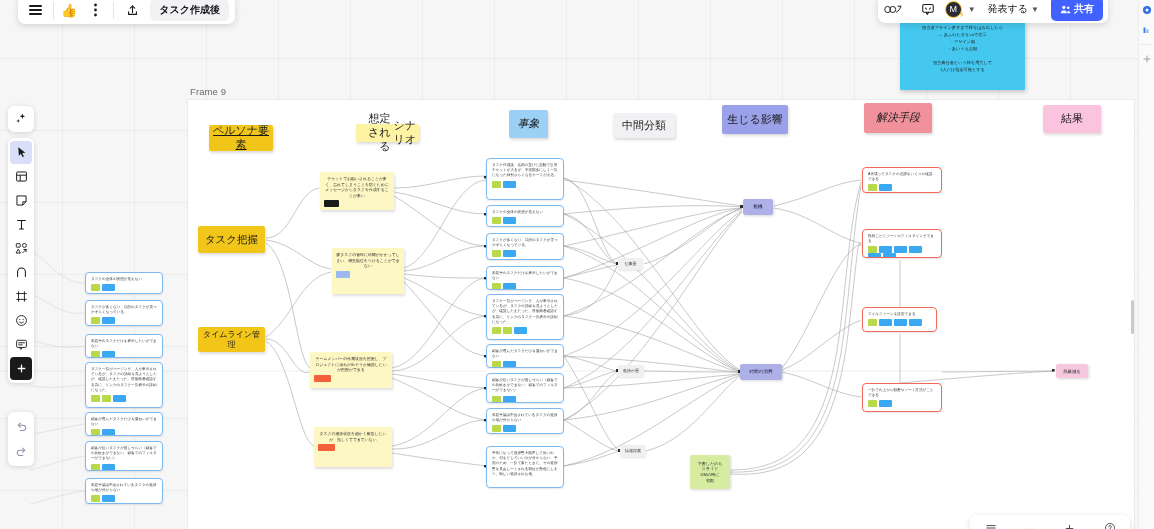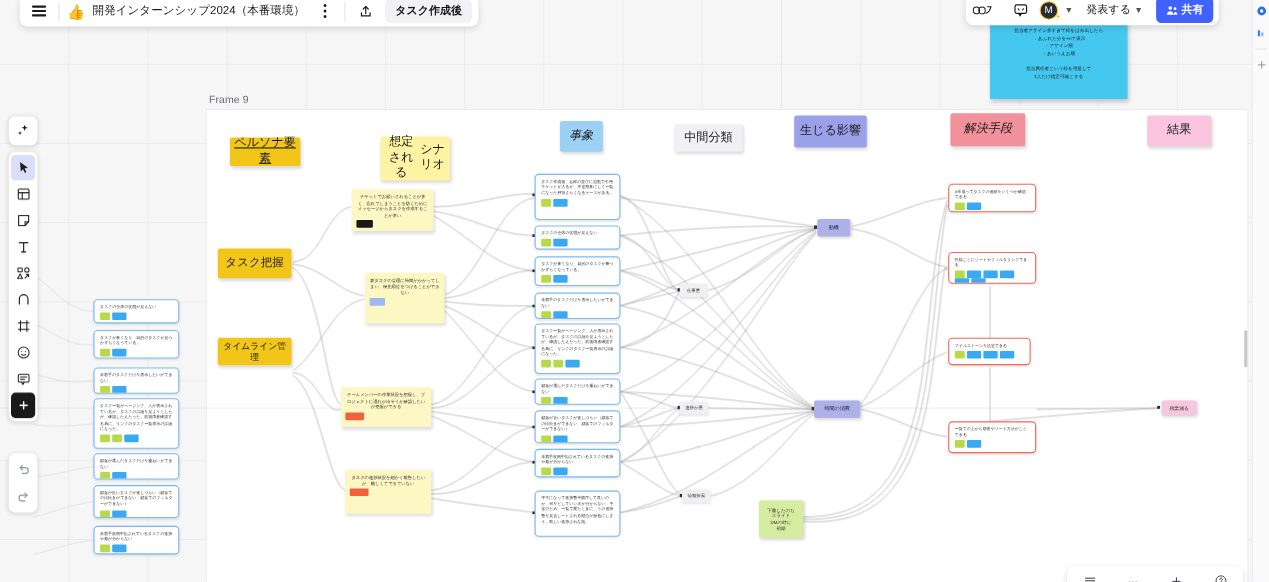--- a/index.html
+++ b/index.html
@@ -295,21 +295,21 @@
       <rect x="484" y="419" width="2.4" height="2.4"></rect>
       <rect x="484" y="465" width="2.4" height="2.4"></rect>
       <rect x="1052" y="369" width="2.6" height="2.6"></rect>
     </g>
   </svg>
 
   <div id="layer-headers">
       <div class="node header-note" style="left: 209px; top: 125px; width: 64px; height: 26px; background: rgb(242, 198, 25);">
         <span style="display: block; text-decoration: underline;">ペルソナ要素</span>
       </div>
-      <div class="node header-note" style="left: 346px; top: 124px; width: 63px; height: 40px; background: rgb(253, 243, 162);">
+      <div class="node header-note" style="left: 356px; top: 124px; width: 63px; height: 18px; background: rgb(253, 243, 162); text-align: right;">
         <span style="display: block;">想定される</span>
         <span style="display: block;">シナリオ</span>
       </div>
       <div class="node header-note" style="left: 509px; top: 110px; width: 39px; height: 28px; background: rgb(156, 208, 244);">
         <span style="display: block; font-style: italic;">事象</span>
       </div>
       <div class="node header-note" style="left: 613px; top: 113px; width: 62px; height: 25px; background: rgb(241, 241, 243);">
         <span style="display: block;">中間分類</span>
       </div>
       <div class="node header-note" style="left: 722px; top: 105px; width: 66px; height: 29px; background: rgb(155, 161, 233);">
@@ -317,21 +317,21 @@
       </div>
       <div class="node header-note" style="left: 864px; top: 103px; width: 68px; height: 30px; background: rgb(240, 145, 155);">
         <span style="display: block; font-style: italic;">解決手段</span>
       </div>
       <div class="node header-note" style="left: 1043px; top: 105px; width: 58px; height: 28px; background: rgb(251, 196, 222);">
         <span style="display: block;">結果</span>
       </div>
     </div>
   <div id="layer-persona">
       <div class="node header-note" style="left: 198px; top: 226px; width: 67px; height: 27px; background: rgb(242, 198, 25); font-size: 10.5px;">タスク把握</div>
-      <div class="node header-note" style="left: 198px; top: 307px; width: 67px; height: 25px; background: rgb(242, 198, 25); font-size: 8px;">タイムライン管理</div>
+      <div class="node header-note" style="left: 198px; top: 327px; width: 67px; height: 25px; background: rgb(242, 198, 25); font-size: 8px;">タイムライン管理</div>
     </div>
   <div id="layer-scen">
       <div class="node sticky" style="left: 320px; top: 172px; width: 74px; height: 38px; background: rgb(253, 247, 196);">
         <span class="body">チケットでお願いされることが多く、忘れてしまうことを防ぐためにメッセージからタスクを作成することが多い</span>
         <div class="tagrow"><span class="tag" style="background: rgb(26, 26, 26); width: 15px;"></span></div>
       </div>
       <div class="node sticky" style="left: 332px; top: 248px; width: 72px; height: 46px; background: rgb(253, 247, 196);">
         <span class="body">森タスクの管理に時間がかかってしまい、優先順位をつけることができない</span>
         <div class="tagrow"><span class="tag" style="background: rgb(156, 185, 240); width: 14px;"></span></div>
       </div>
@@ -467,21 +467,20 @@
 <div id="topbar">
   <div class="tb-icon hamburger">
     <div>
         <span></span>
         <span></span>
         <span></span>
       </div>
   </div>
   <div class="divider"></div>
   <div style="font-size:13px">👍</div>
-  <div id="board-title">開発インターンシップ2024（本番環境）</div>
   <div class="tb-icon">
     <svg width="3" height="14" viewBox="0 0 3 14">
         <circle cx="1.5" cy="2" r="1.4" fill="#1a1a1a"></circle>
         <circle cx="1.5" cy="7" r="1.4" fill="#1a1a1a"></circle>
         <circle cx="1.5" cy="12" r="1.4" fill="#1a1a1a"></circle>
       </svg>
   </div>
   <div class="divider"></div>
   <div class="tb-icon">
     <svg width="13" height="13" viewBox="0 0 20 20" fill="none" stroke="#1a1a1a" stroke-width="1.7" stroke-linecap="round">

